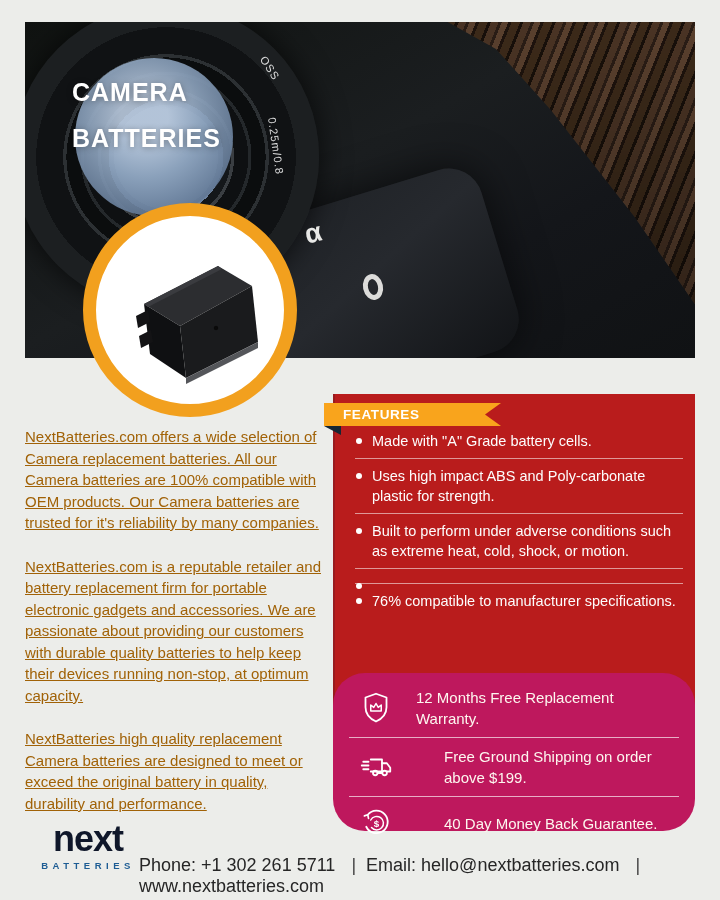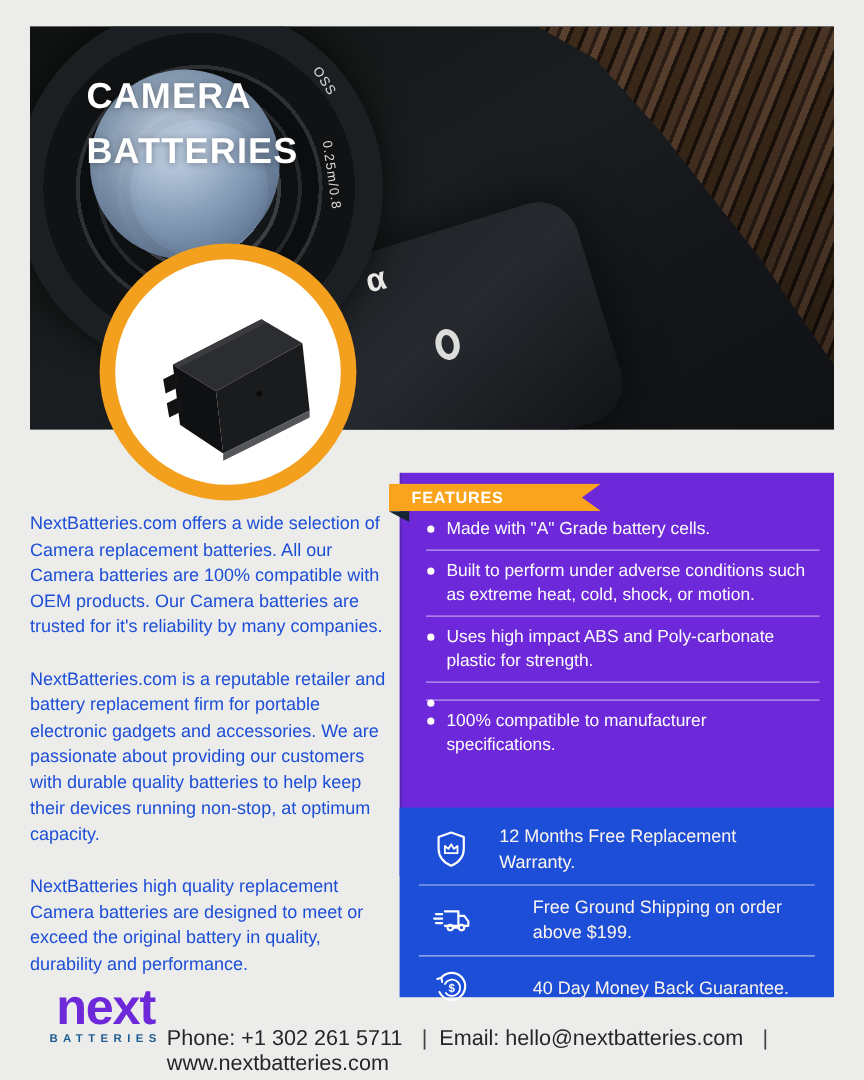--- a/index.html
+++ b/index.html
@@ -52,42 +52,42 @@
   .lens-marking.focus { left: 222px; top: 118px; transform: rotate(82deg); }
   .alpha-mark {
     position: absolute; left: 280px; top: 196px; color: #e8e8e6;
     font-size: 27px; font-weight: bold; transform: rotate(-14deg);
   }
   .strap-lug {
     position: absolute; left: 338px; top: 252px; width: 20px; height: 26px;
     border: 5px solid #dcdcda; border-radius: 50%; transform: rotate(-12deg);
   }
   .hero-title {
-    position: absolute; left: 47px; top: 36px;
-    color: #ffffff; font-size: 30px; font-weight: bold; letter-spacing: 1px; line-height: 46px;
+    position: absolute; left: 47px; top: 47px;
+    color: #ffffff; font-size: 25px; font-weight: bold; letter-spacing: 1px; line-height: 46px;
     text-shadow: 0 1px 6px rgba(0,0,0,.35);
   }
   .battery-circle {
     position: absolute; left: 83px; top: 203px; width: 214px; height: 214px;
     border-radius: 50%; border: 13px solid #F2A01E; background: #ffffff;
     overflow: hidden; z-index: 5;
   }
   .battery-circle svg { width: 100%; height: 100%; display: block; }
 
   
   .intro {
     position: absolute; left: 25px; top: 426px; width: 302px;
-    color: #1d4ed8; font-size: 15px; line-height: 21.5px;
+    color: #a16207; font-size: 15px; line-height: 21.5px; text-decoration: underline;
   }
   .intro p { margin-bottom: 22px; }
 
   
   .features-panel {
     position: absolute; left: 333px; top: 394px; width: 362px; height: 336px;
-    background: #6d28d9;
+    background: #b91c1c;
     box-shadow: inset 2px 0 0 rgba(10,30,50,.18);
   }
   .ribbon {
     position: absolute; left: -9px; top: 9px; width: 177px; height: 23px;
     background: #F9A41C; color: #ffffff;
     font-size: 13.5px; font-weight: bold; letter-spacing: .6px;
     line-height: 23px; padding-left: 19px;
     clip-path: polygon(0 0, 100% 0, calc(100% - 16px) 50%, 100% 100%, 0 100%);
     z-index: 2;
   }
@@ -106,32 +106,32 @@
   }
   .features-list li + li { border-top: 1px solid rgba(255,255,255,.55); }
   .features-list .dot {
     position: absolute; left: 1px; top: 14px; width: 6px; height: 6px;
     border-radius: 50%; background: #ffffff;
   }
 
   
   .benefits-panel {
     position: absolute; left: 333px; top: 673px; width: 362px; height: 158px;
-    background: #1d4ed8; padding: 6px 16px 0 16px;
+    background: #be185d; padding: 6px 16px 0 16px; border-radius: 32px;
   }
   .benefit-row { display: flex; align-items: center; padding: 8px 0; }
   .benefit-row + .benefit-row { border-top: 1.5px solid rgba(255,255,255,.65); gap: 28px; }
   .benefit-icon { width: 36px; height: 36px; flex: 0 0 36px; margin: 0 22px 0 9px; }
   .benefit-icon svg { width: 36px; height: 36px; display: block; }
   .benefit-text { color: #fdf6ef; font-size: 15px; line-height: 21px; }
 
   
   .footer-logo { position: absolute; left: 33px; top: 820px; width: 110px; text-align: center; }
   .logo-word {
-    color: #6d28d9; font-size: 42px; font-weight: bold; letter-spacing: -1px; line-height: 38px; text-align: center;
+    color: #0f172a; font-size: 36px; font-weight: bold; letter-spacing: -1px; line-height: 38px; text-align: center;
   }
   .logo-sub {
     color: #1E5D94; font-size: 9.5px; font-weight: bold; letter-spacing: 4.5px; margin-top: 2px;
   }
   .footer-contact {
     position: absolute; left: 139px; top: 855px; width: 570px;
     color: #262626; font-size: 18px;
   }
   .footer-contact span { margin-right: 6px; }
   .footer-contact .divider { color: #444; margin: 0 5px; }
@@ -181,32 +181,32 @@
       <span>FEATURES</span>
     </div>
     <div class="ribbon-fold"></div>
     <ul class="features-list">
       <li>
         <span class="dot"></span>
         <span>Made with "A" Grade battery cells.</span>
       </li>
       <li>
         <span class="dot"></span>
+        <span>Uses high impact ABS and Poly-carbonate plastic for strength.</span>
+      </li>
+      <li>
+        <span class="dot"></span>
         <span>Built to perform under adverse conditions such as extreme heat, cold, shock, or motion.</span>
       </li>
       <li>
         <span class="dot"></span>
-        <span>Uses high impact ABS and Poly-carbonate plastic for strength.</span>
-      </li>
-      <li>
-        <span class="dot"></span>
-      </li>
-      <li>
-        <span class="dot"></span>
-        <span>100% compatible to manufacturer specifications.</span>
+      </li>
+      <li>
+        <span class="dot"></span>
+        <span>76% compatible to manufacturer specifications.</span>
       </li>
     </ul>
   </div>
 
   <div class="benefits-panel">
     <div class="benefit-row">
       <span class="benefit-icon">
         <svg viewBox="0 0 48 48" fill="none" stroke="#ffffff" stroke-width="2.4" stroke-linejoin="round">
           <path d="M24 5 L38 10 V23 c0 9.5 -6.2 15.5 -14 19 C16.2 38.5 10 32.5 10 23 V10 Z"></path>
           <path d="M17 28 v-8 l4 3.2 L24 18 l3 5.2 4 -3.2 v8 z" stroke-width="2"></path>

